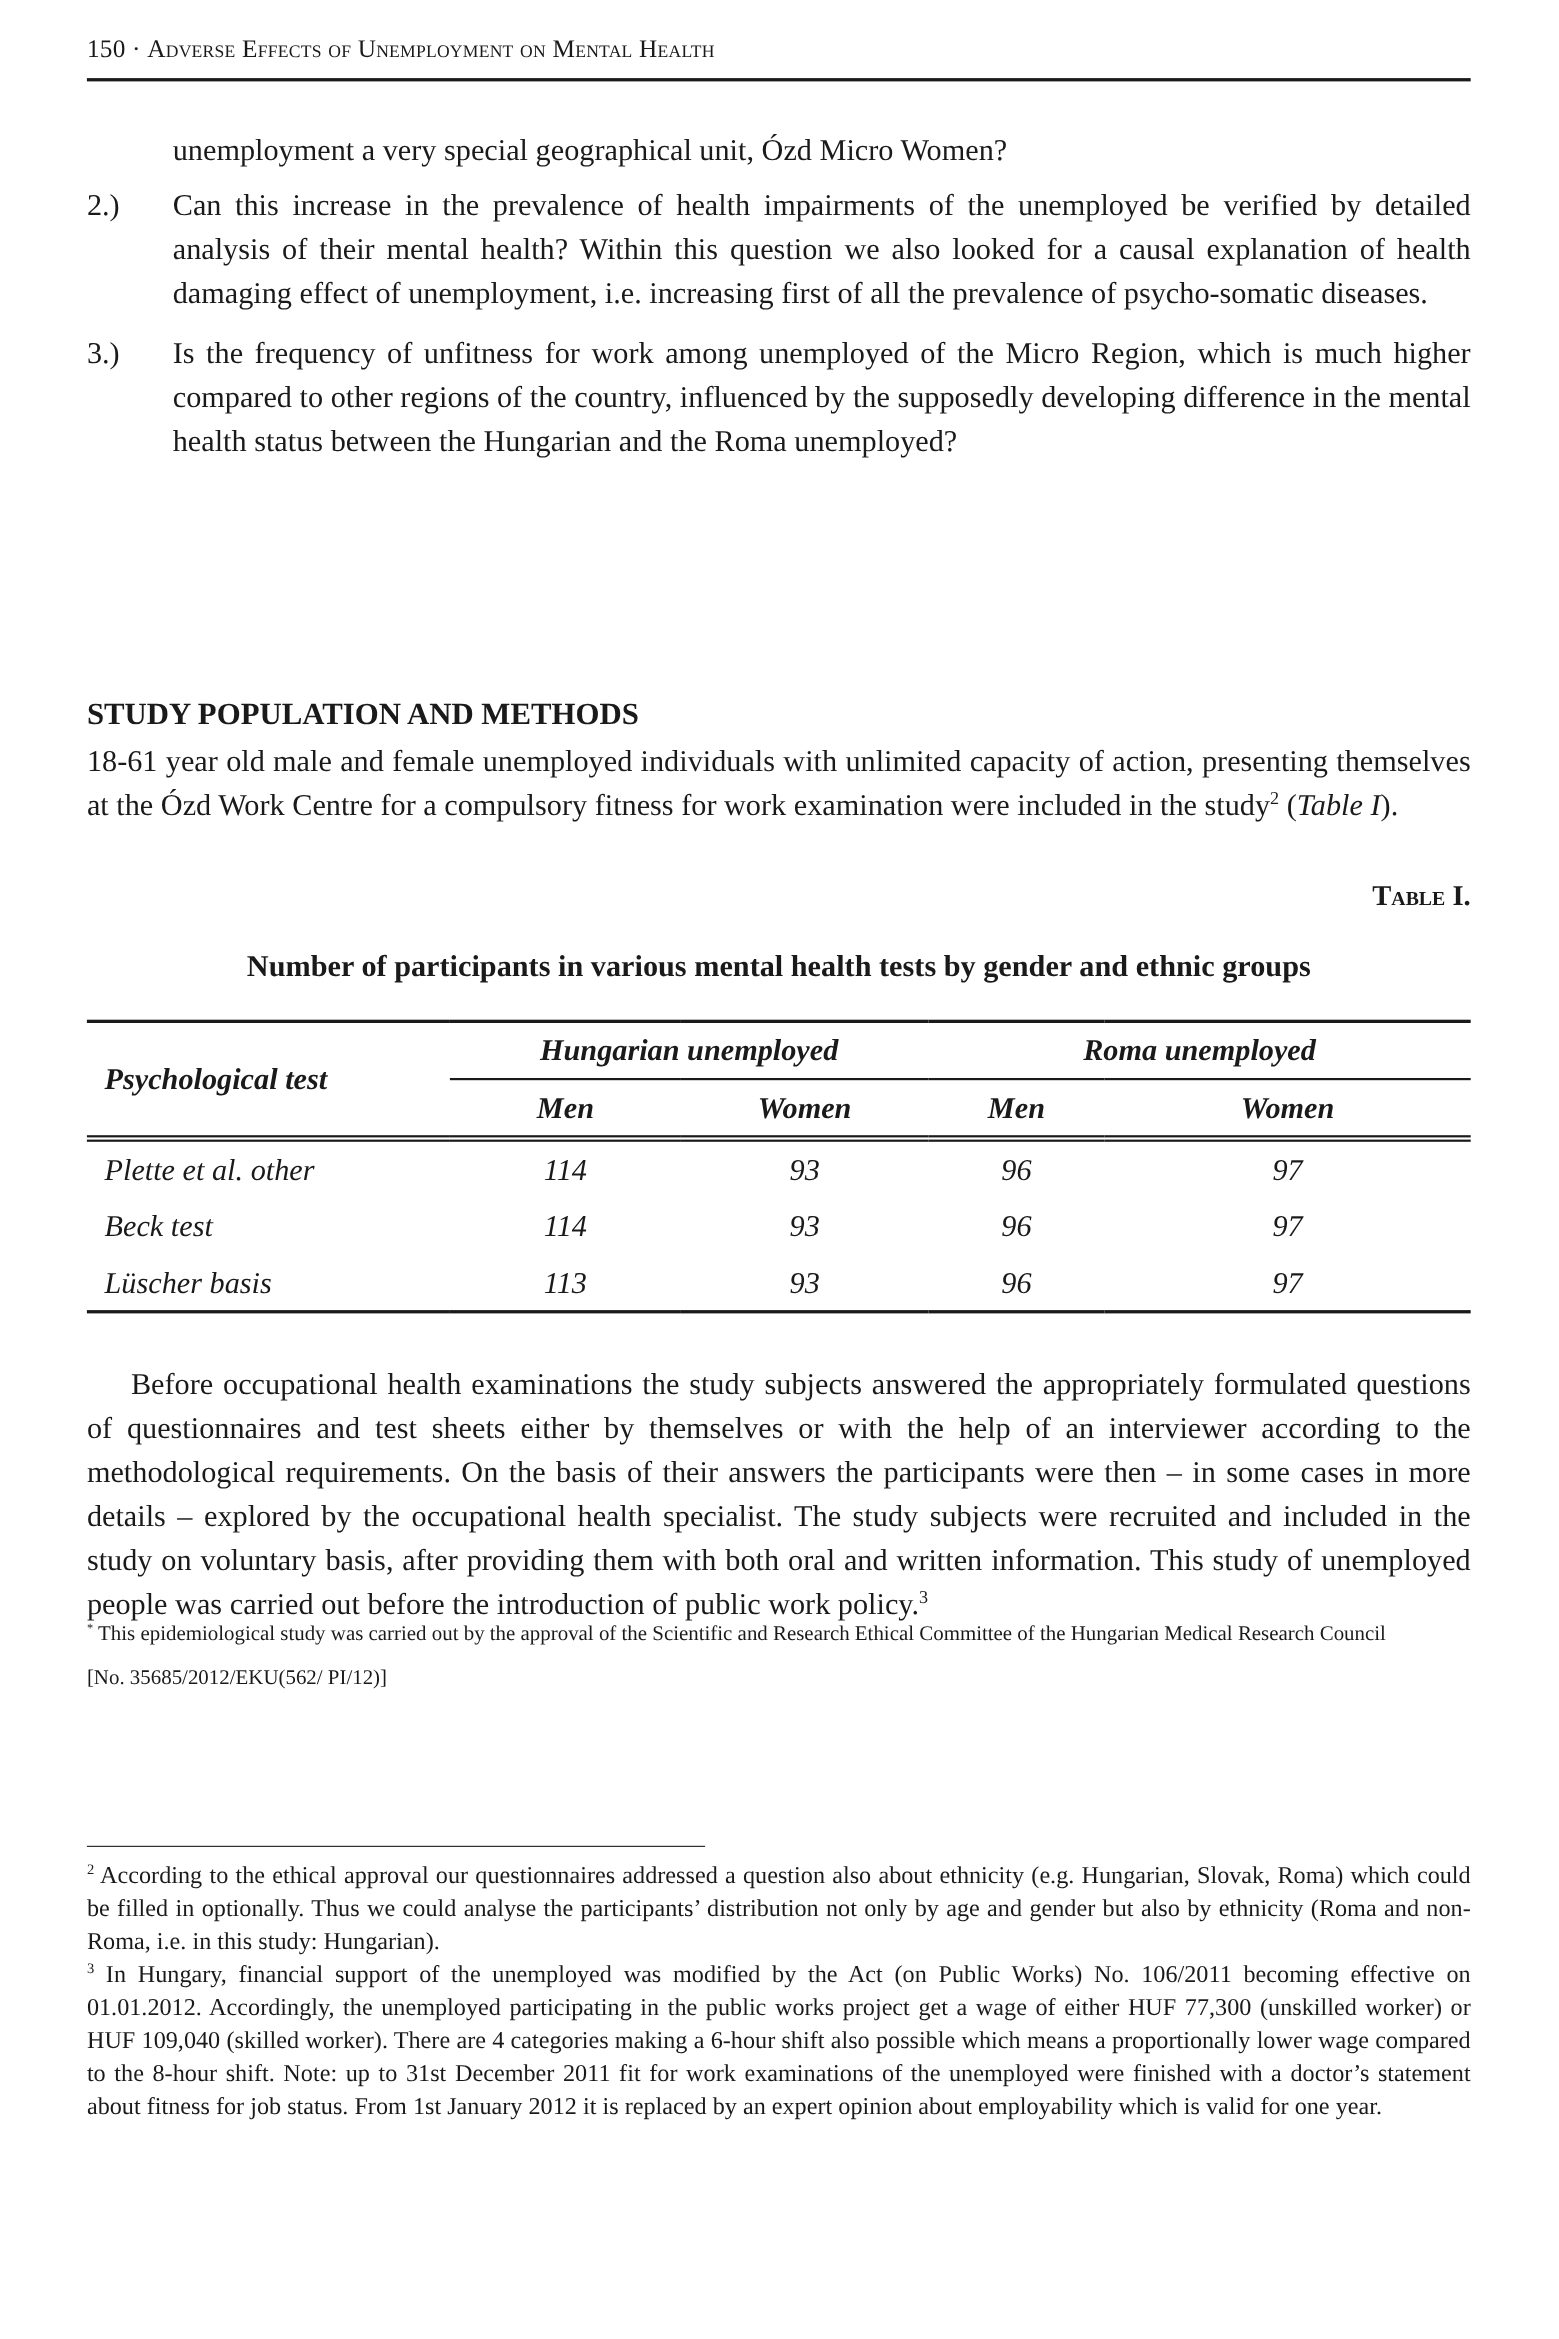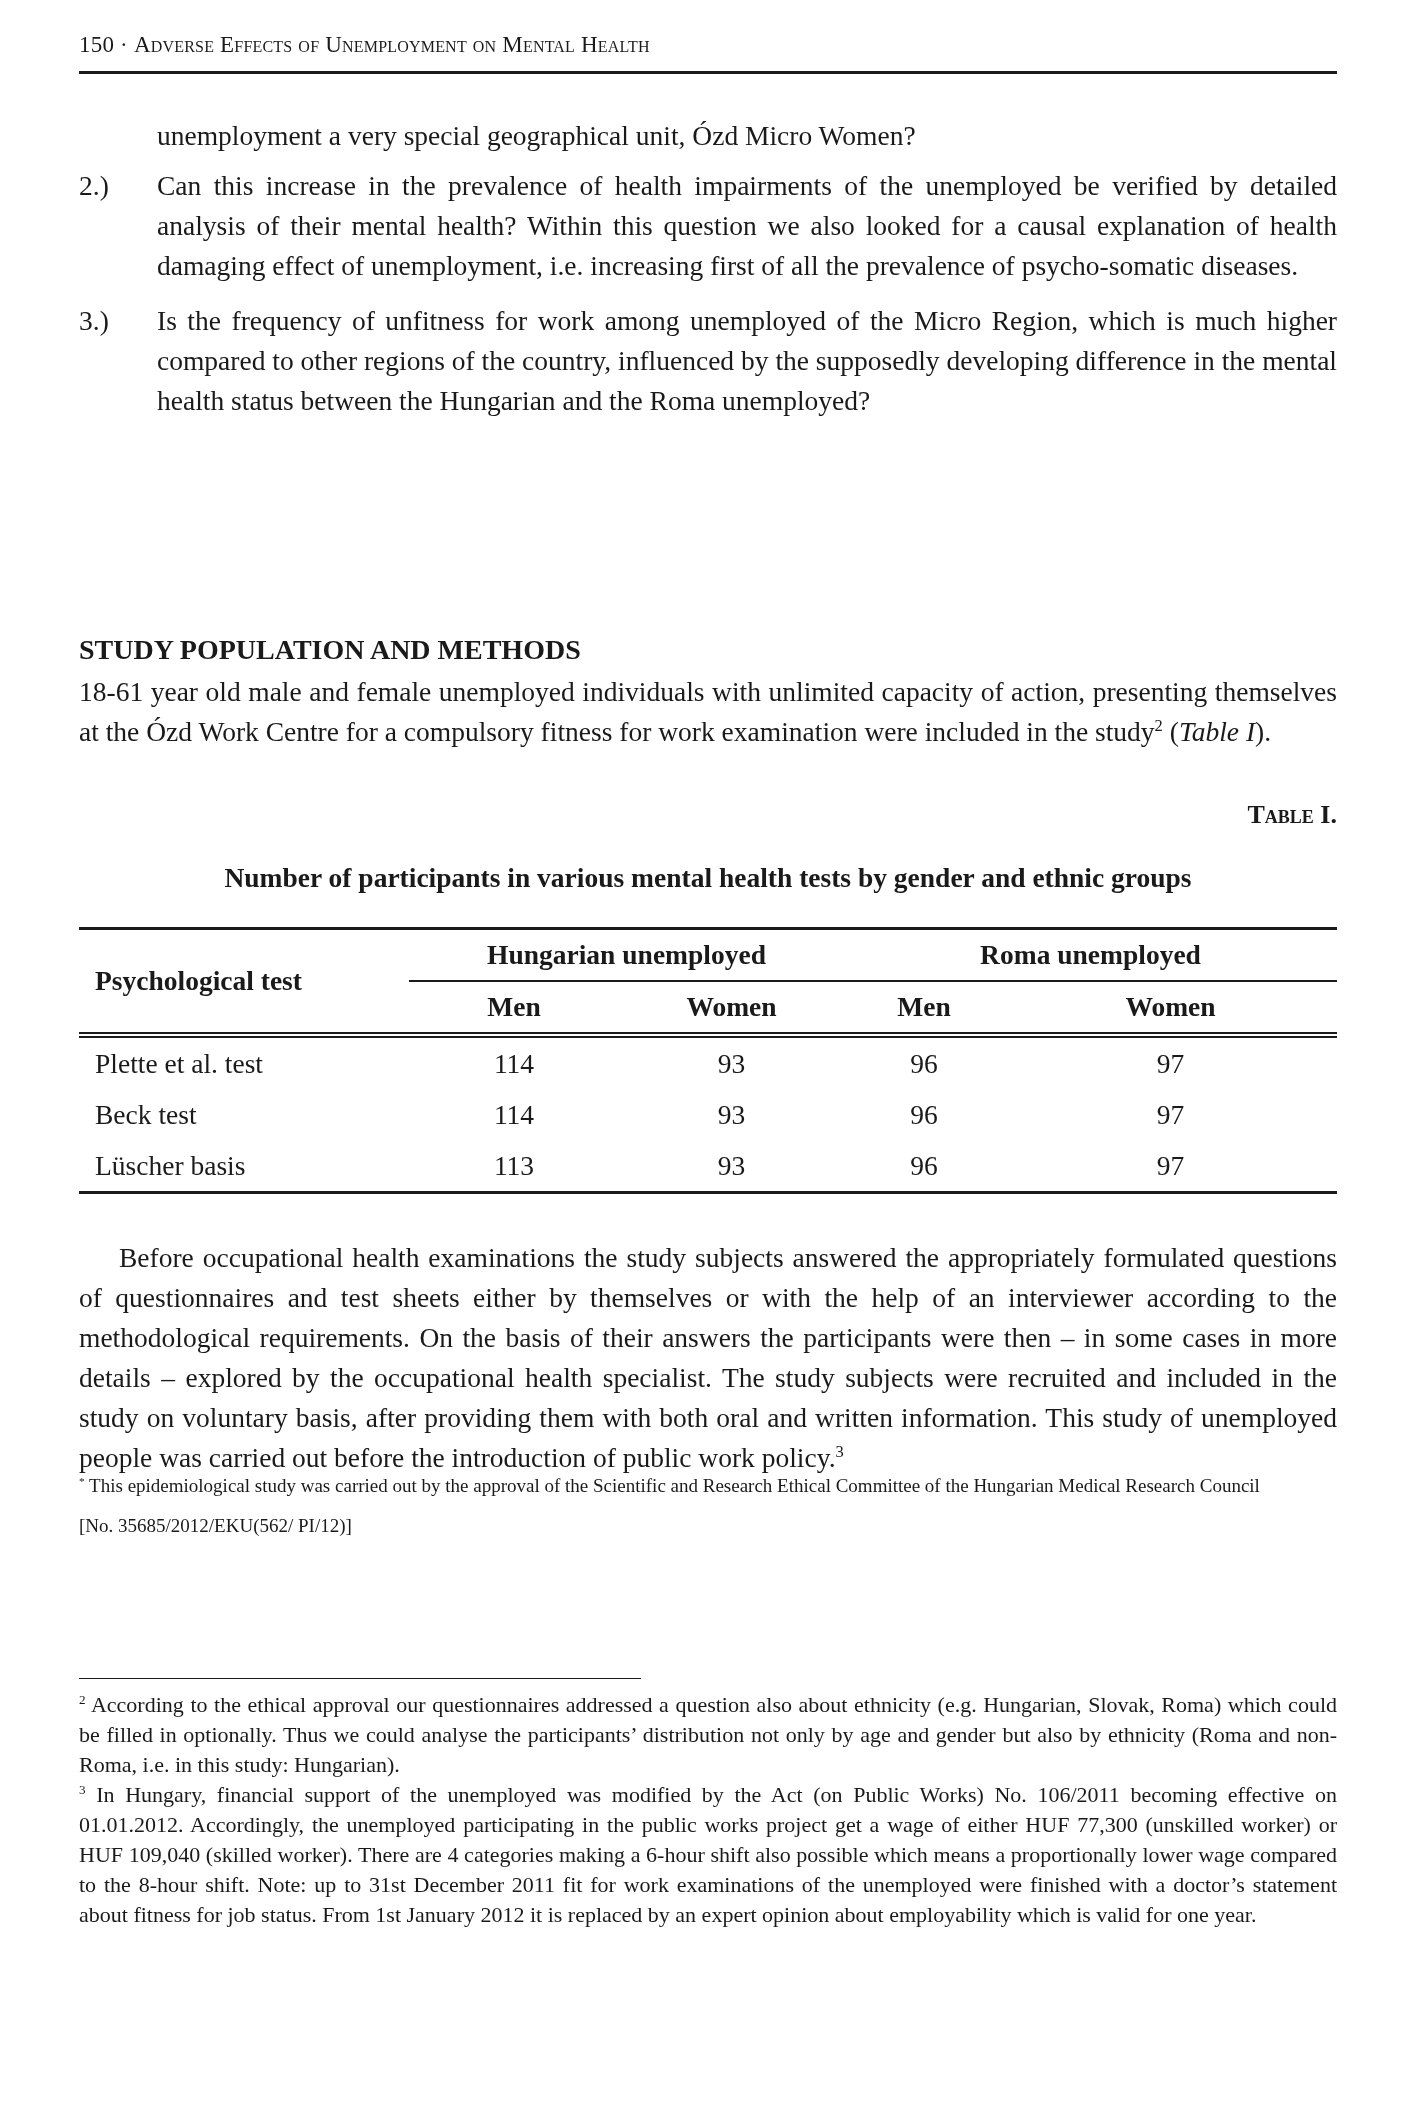--- a/index.html
+++ b/index.html
@@ -12,21 +12,21 @@
   .body-text { font-size: 27.5px; line-height: 40px; text-align: justify; }
   .cont { position: absolute; top: 116px; left: 78px; width: 1180px; }
   .qlist { position: absolute; top: 166px; left: 0; width: 1258px; }
   .qitem { display: flex; margin-bottom: 15px; }
   .qnum { width: 78px; flex: none; }
   .qtext { flex: 1; text-align: justify; }
   .section-h { position: absolute; top: 598px; left: 0; font-size: 28px; font-weight: bold; margin-top: 36px; }
   .para1 { position: absolute; top: 672px; left: 0; width: 1258px; }
   .table-label { position: absolute; top: 800px; right: 0; font-size: 26px; font-weight: bold; font-variant: small-caps; }
   .table-caption { position: absolute; top: 862px; left: 0; width: 1258px; text-align: center; font-size: 27.5px; font-weight: bold; }
-  table.data { position: absolute; top: 927px; left: 0; width: 1258px; border-collapse: collapse; font-size: 27.5px; }
+  table.data { position: absolute; top: 927px; left: 0; width: 1258px; border-collapse: collapse; font-size: 27.5px; font-style: italic; }
   table.data th, table.data td { padding: 0; }
   table.data thead tr.r1 th { height: 50px; border-top: 3px solid #1a1a1a; font-weight: bold; }
   table.data thead tr.r2 th { height: 50px; font-weight: bold; border-bottom: 6px double #1a1a1a; }
   table.data .grp { border-bottom: 2px solid #1a1a1a; }
   table.data td { height: 51px; text-align: center; }
   table.data td.name, table.data th.name { text-align: left; padding-left: 16px; }
   table.data tbody tr:last-child td { border-bottom: 3px solid #1a1a1a; }
   .para2 { position: absolute; top: 1226px; left: 0; width: 1258px; margin-top: 12px; }
   .indent { text-indent: 40px; }
   .ethics { position: absolute; top: 1466px; left: 0; width: 1210px; font-size: 19px; line-height: 40px; }
@@ -83,21 +83,21 @@
       </tr>
       <tr class="r2">
         <th>Men</th>
         <th>Women</th>
         <th>Men</th>
         <th>Women</th>
       </tr>
     </thead>
     <tbody>
       <tr>
-        <td class="name">Plette et al. test</td>
+        <td class="name">Plette et al. other</td>
         <td>114</td>
         <td>93</td>
         <td>96</td>
         <td>97</td>
       </tr>
       <tr>
         <td class="name">Beck test</td>
         <td>114</td>
         <td>93</td>
         <td>96</td>

